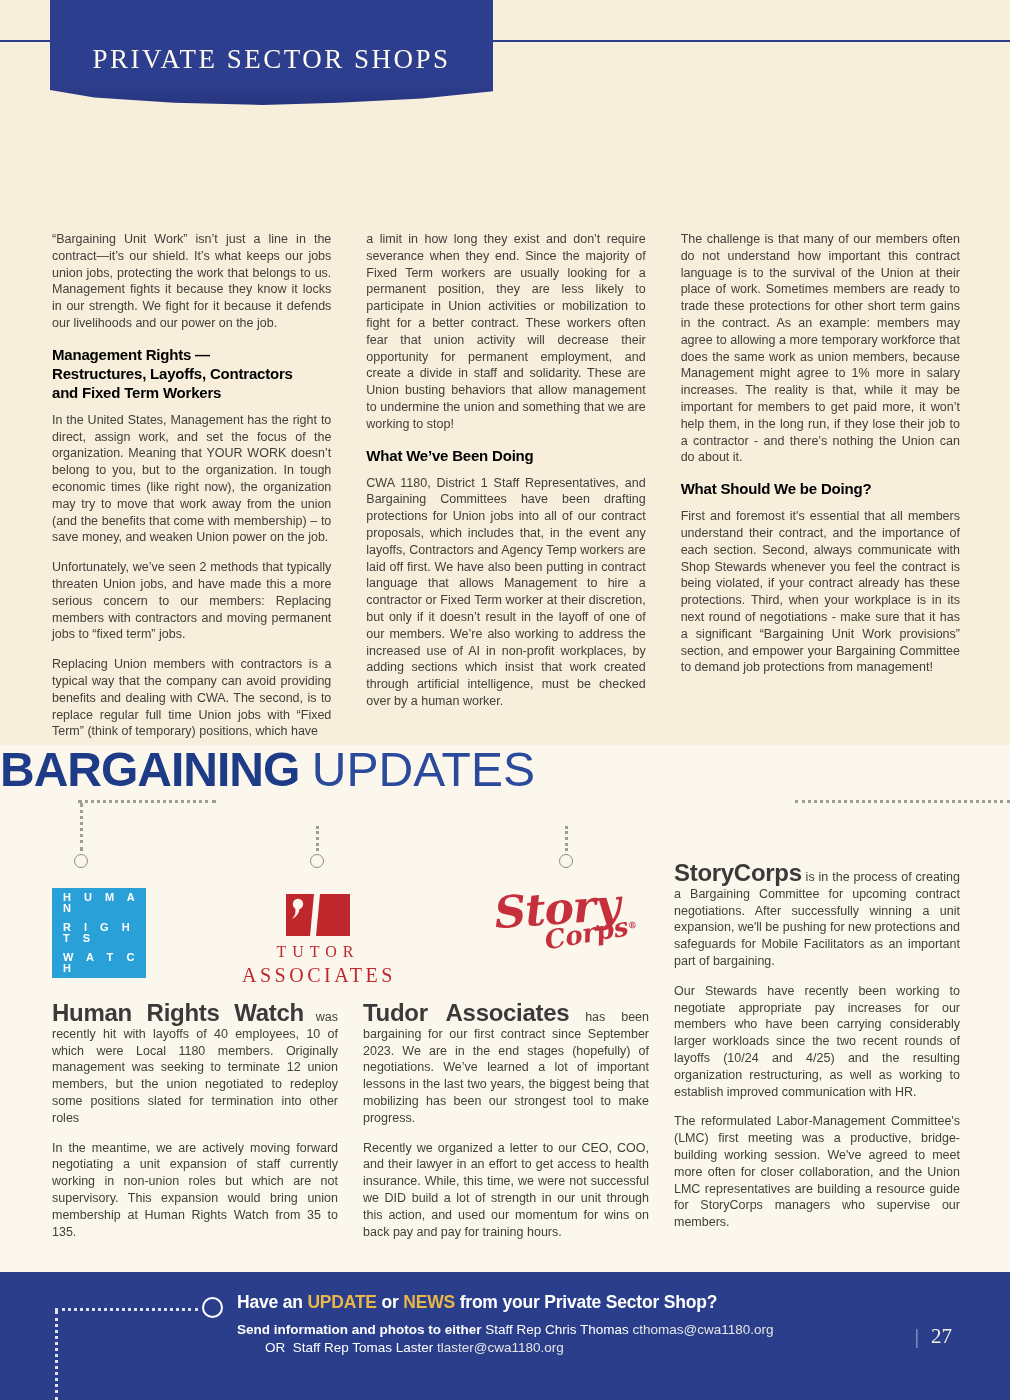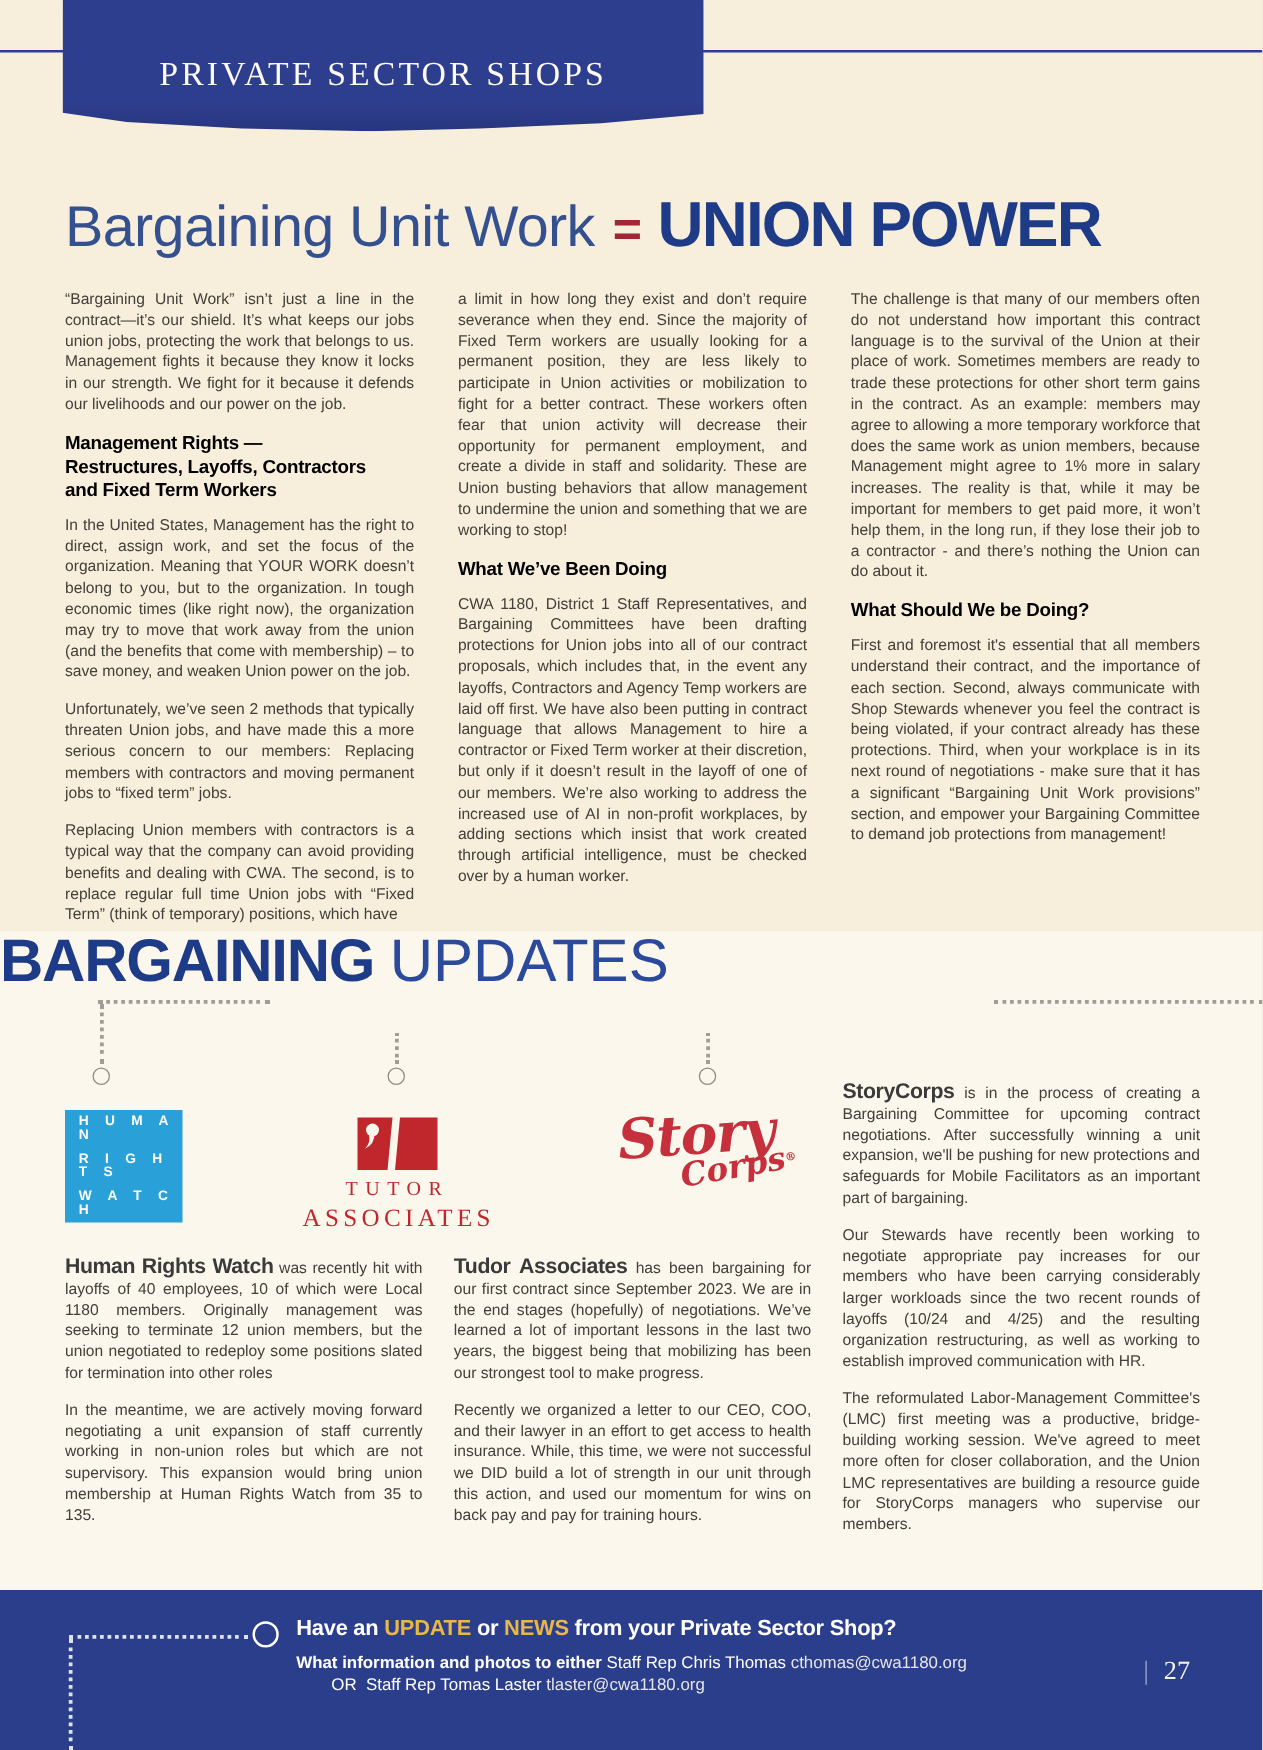--- a/index.html
+++ b/index.html
@@ -7,21 +7,21 @@
   .page {
     position:relative; width:1010px; height:1400px; overflow:hidden;
     background:#f7eedc;
     font-family:"Liberation Sans", sans-serif;
   }
   
   .top-rule { position:absolute; top:40px; left:0; width:1010px; height:2px; background:#2c3e8c; }
 
   
   .banner {
-    position:absolute; top:0; left:50px; width:513px; height:106px;
+    position:absolute; top:0; left:50px; width:443px; height:106px;
     background:linear-gradient(#2e3e8e 78%, #27357e 100%);
     clip-path:polygon(0 0, 100% 0, 100% 86%, 84% 93%, 65% 97%, 48% 99%, 28% 97%, 10% 92%, 0 85%);
     display:flex; align-items:center; justify-content:center;
     filter:drop-shadow(0 4px 3px rgba(90,80,60,.45));
   }
   .banner-label {
     color:#fdfaf2; font-family:"Liberation Serif", serif;
     font-size:27px; letter-spacing:2.5px; padding-top:12px;
   }
 
@@ -83,21 +83,21 @@
   }
   .sc-word1 { display:block; font-size:44px; line-height:40px; font-weight:700; letter-spacing:-1px; }
   .sc-word2 { display:inline-block; font-size:26px; line-height:22px; font-weight:700; margin-left:48px; margin-top:-6px; transform:rotate(-6deg); }
   .sc-reg { font-size:9px; font-style:normal; vertical-align:6px; }
 
   
   .updates-cols { position:absolute; top:865px; left:52px; width:908px; display:flex; gap:25px; }
   .ucol { width:286px; color:#43403a; font-size:12.5px; line-height:16.8px; text-align:justify; }
   .ucol p { margin:0 0 13px 0; }
   .pad-logo { padding-top:140px; }
-  .lead { font-size:17px; font-weight:800; color:#3a3a3a; letter-spacing:-0.3px; }
+  .lead { font-size:24px; font-weight:800; color:#3a3a3a; letter-spacing:-0.3px; }
 
   
   .footer { position:absolute; top:1272px; left:0; width:1010px; height:128px; background:#2b3e8c; color:#ffffff;padding-left:48px; }
   .footer-dot-h { position:absolute; top:36px; left:55px; width:143px; border-top:3px dotted rgba(255,255,255,.85); height:0; }
   .footer-dot-v { position:absolute; top:39px; left:55px; height:89px; border-left:3px dotted rgba(255,255,255,.85); width:0; }
   .footer-circle { position:absolute; top:25px; left:202px; width:21px; height:21px; border:2px solid #fff; border-radius:50%; }
   .footer-text { position:absolute; top:20px; left:237px; }
   .f-line1 { font-size:17.5px; font-weight:700; letter-spacing:-0.2px; }
   .f-line2 { margin-top:9px; font-size:13.5px; }
   .f-line3 { margin-top:3px; font-size:13.5px;margin-left:28px; }
@@ -112,25 +112,20 @@
 <body>
 
 <div class="page">
 
   <div class="top-rule"></div>
 
   <div class="banner">
     <span class="banner-label">PRIVATE SECTOR SHOPS</span>
   </div>
 
-  <div class="headline">
-    <span class="hl-left">Bargaining Unit Work</span>
-    <span class="hl-eq">=</span>
-    <span class="hl-right">UNION POWER</span>
-  </div>
 
   <div class="article">
     <div class="col">
       <p>“Bargaining Unit Work” isn’t just a line in the contract—it’s our shield. It’s what keeps our jobs union jobs, protecting the work that belongs to us. Management fights it because they know it locks in our strength. We fight for it because it defends our livelihoods and our power on the job.</p>
       <h3>Management Rights —
 Restructures, Layoffs, Contractors
 and Fixed Term Workers</h3>
       <p>In the United States, Management has the right to direct, assign work, and set the focus of the organization. Meaning that YOUR WORK doesn’t belong to you, but to the organization. In tough economic times (like right now), the organization may try to move that work away from the union (and the benefits that come with membership) – to save money, and weaken Union power on the job.</p>
       <p>Unfortunately, we’ve seen 2 methods that typically threaten Union jobs, and have made this a more serious concern to our members: Replacing members with contractors and moving permanent jobs to “fixed term” jobs.</p>
       <p>Replacing Union members with contractors is a typical way that the company can avoid providing benefits and dealing with CWA. The second, is to replace regular full time Union jobs with “Fixed Term” (think of temporary) positions, which have</p>
@@ -203,21 +198,21 @@
 
   <div class="footer">
     <div class="footer-dot-h"></div>
     <div class="footer-dot-v"></div>
     <div class="footer-circle"></div>
     <div class="footer-text">
       <div class="f-line1">
         <span>Have an </span><span class="gold">UPDATE</span><span> or </span><span class="gold">NEWS</span><span> from your Private Sector Shop?</span>
       </div>
       <div class="f-line2">
-        <span class="f-bold">What information and photos to either </span><span>Staff Rep Chris Thomas </span><a href="#" class="f-link">cthomas@cwa1180.org</a>
+        <span class="f-bold">Send information and photos to either </span><span>Staff Rep Chris Thomas </span><a href="#" class="f-link">cthomas@cwa1180.org</a>
       </div>
       <div class="f-line3">
         <span>OR  Staff Rep Tomas Laster </span><a href="#" class="f-link">tlaster@cwa1180.org</a>
       </div>
     </div>
     <div class="page-num">
       <span class="bar">|</span><span>27</span>
     </div>
   </div>
 

